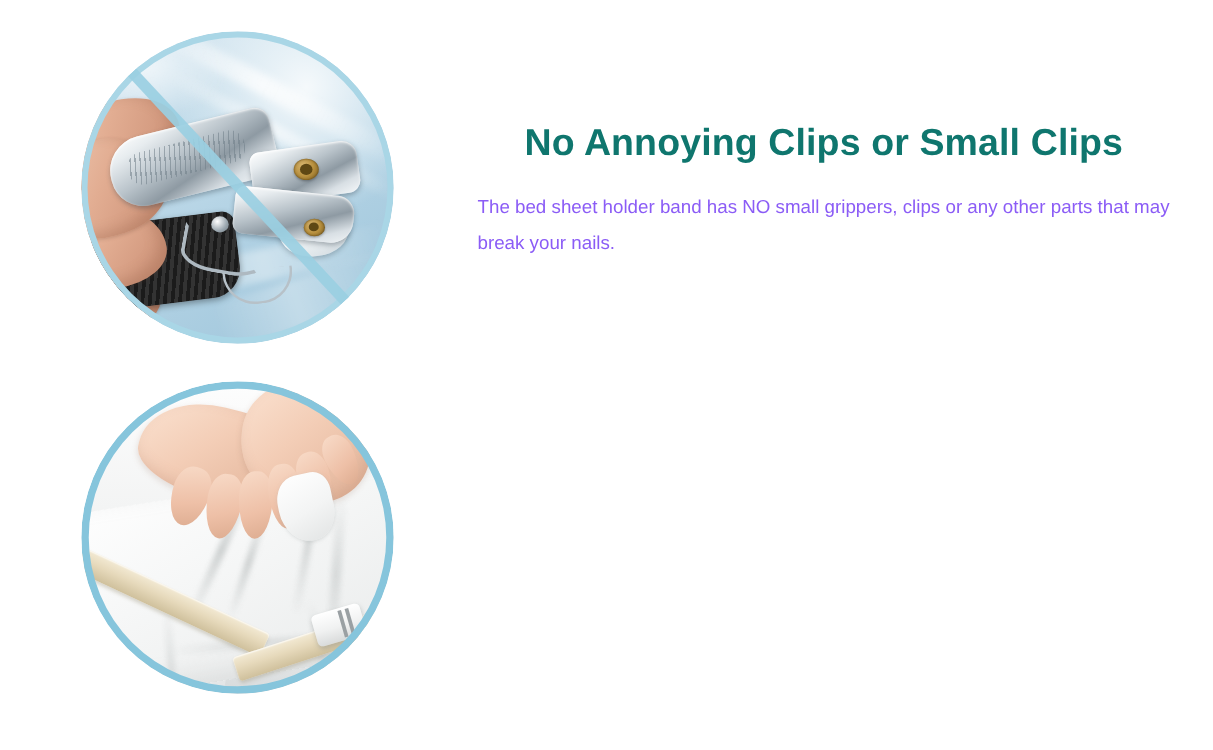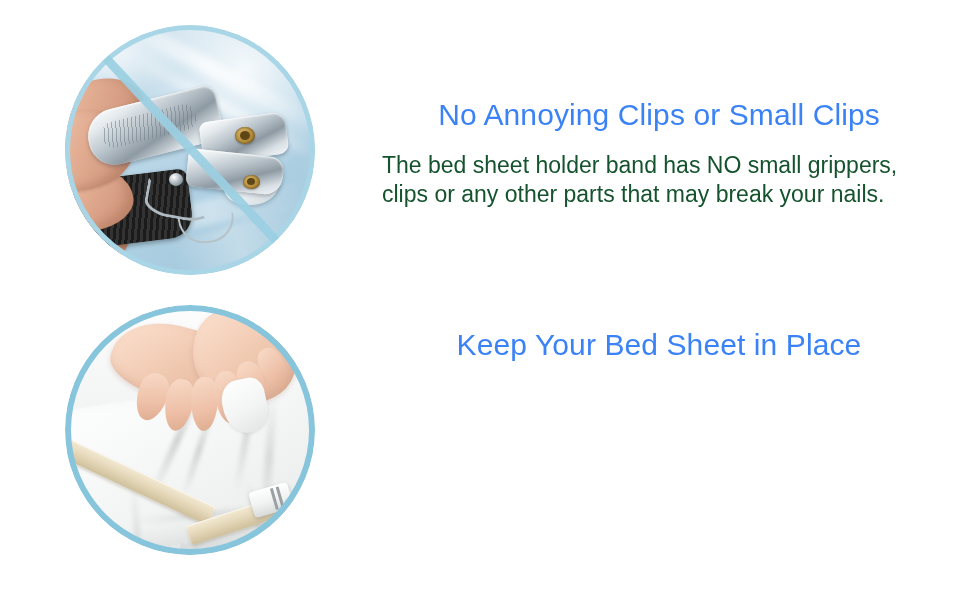--- a/index.html
+++ b/index.html
@@ -321,31 +321,31 @@
 
   
   .text-col {
     flex: 1 1 auto;
     padding-right: 22px;
     box-sizing: border-box;
   }
   .feature-heading {
     margin: 0;
     text-align: center;
-    color: #3b82f6;
-    font-weight: normal;
+    color: #0f766e;
+    font-weight: bold;
     letter-spacing: .1px;
   }
   #feature-row-1 .feature-heading { font-size: 30px; line-height: 36px; padding-top: 72px; }
   #feature-row-2 .feature-heading { font-size: 30px; line-height: 36px; padding-top: 22px; }
 
   .feature-body {
     margin: 0;
-    color: #14532d;
-    font-size: 23px;
+    color: #8b5cf6;
+    font-size: 15px;
     line-height: 29px;
   }
   #feature-row-1 .feature-body { padding-top: 18px; padding-left: 12px; }
   #feature-row-2 .feature-body { padding-top: 20px; padding-left: 18px; }
 </style>
 </head>
 <body>
 
 <div class="infographic">
 
@@ -436,17 +436,16 @@
             <div class="fgr fgr-5"></div>
             <div class="fgr fgr-6"></div>
             <div class="pinch-sheet"></div>
           </div>
         </div>
         <div class="photo-ring"></div>
       </div>
     </div>
 
     <div class="text-col">
-      <h2 class="feature-heading">Keep Your Bed Sheet in Place</h2>
     </div>
   </section>
 
 </div>
 
 </body></html>

